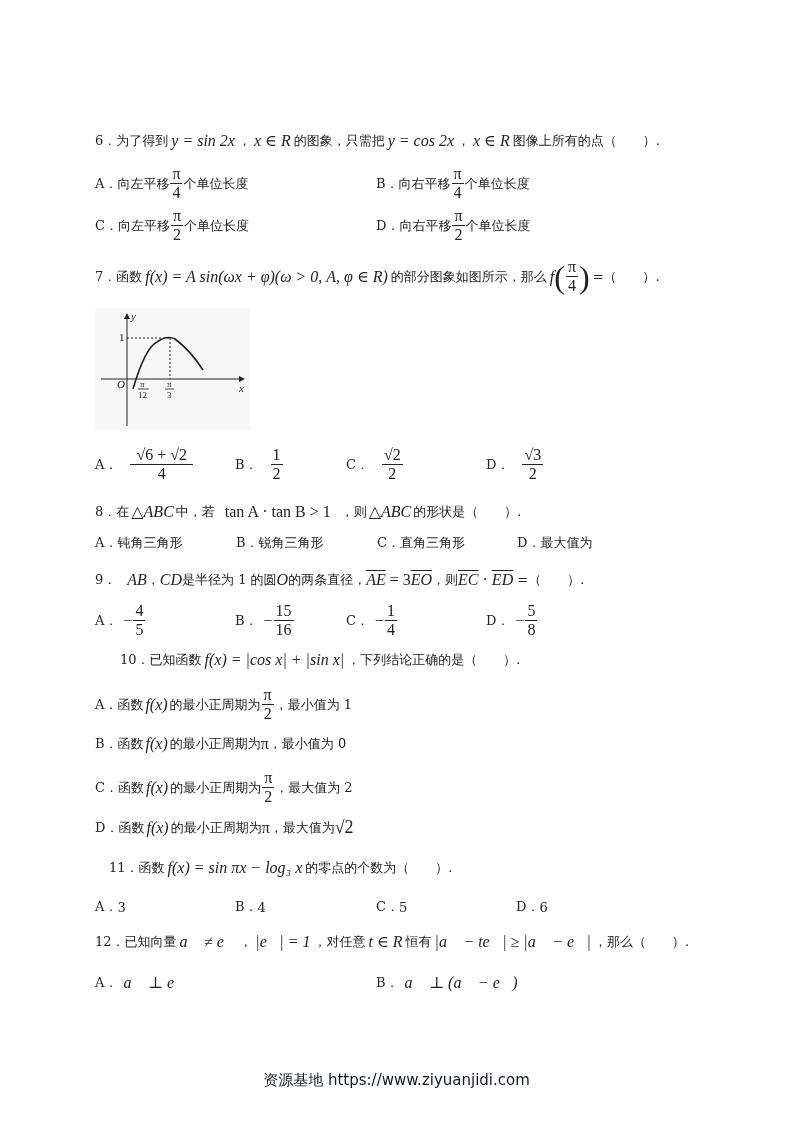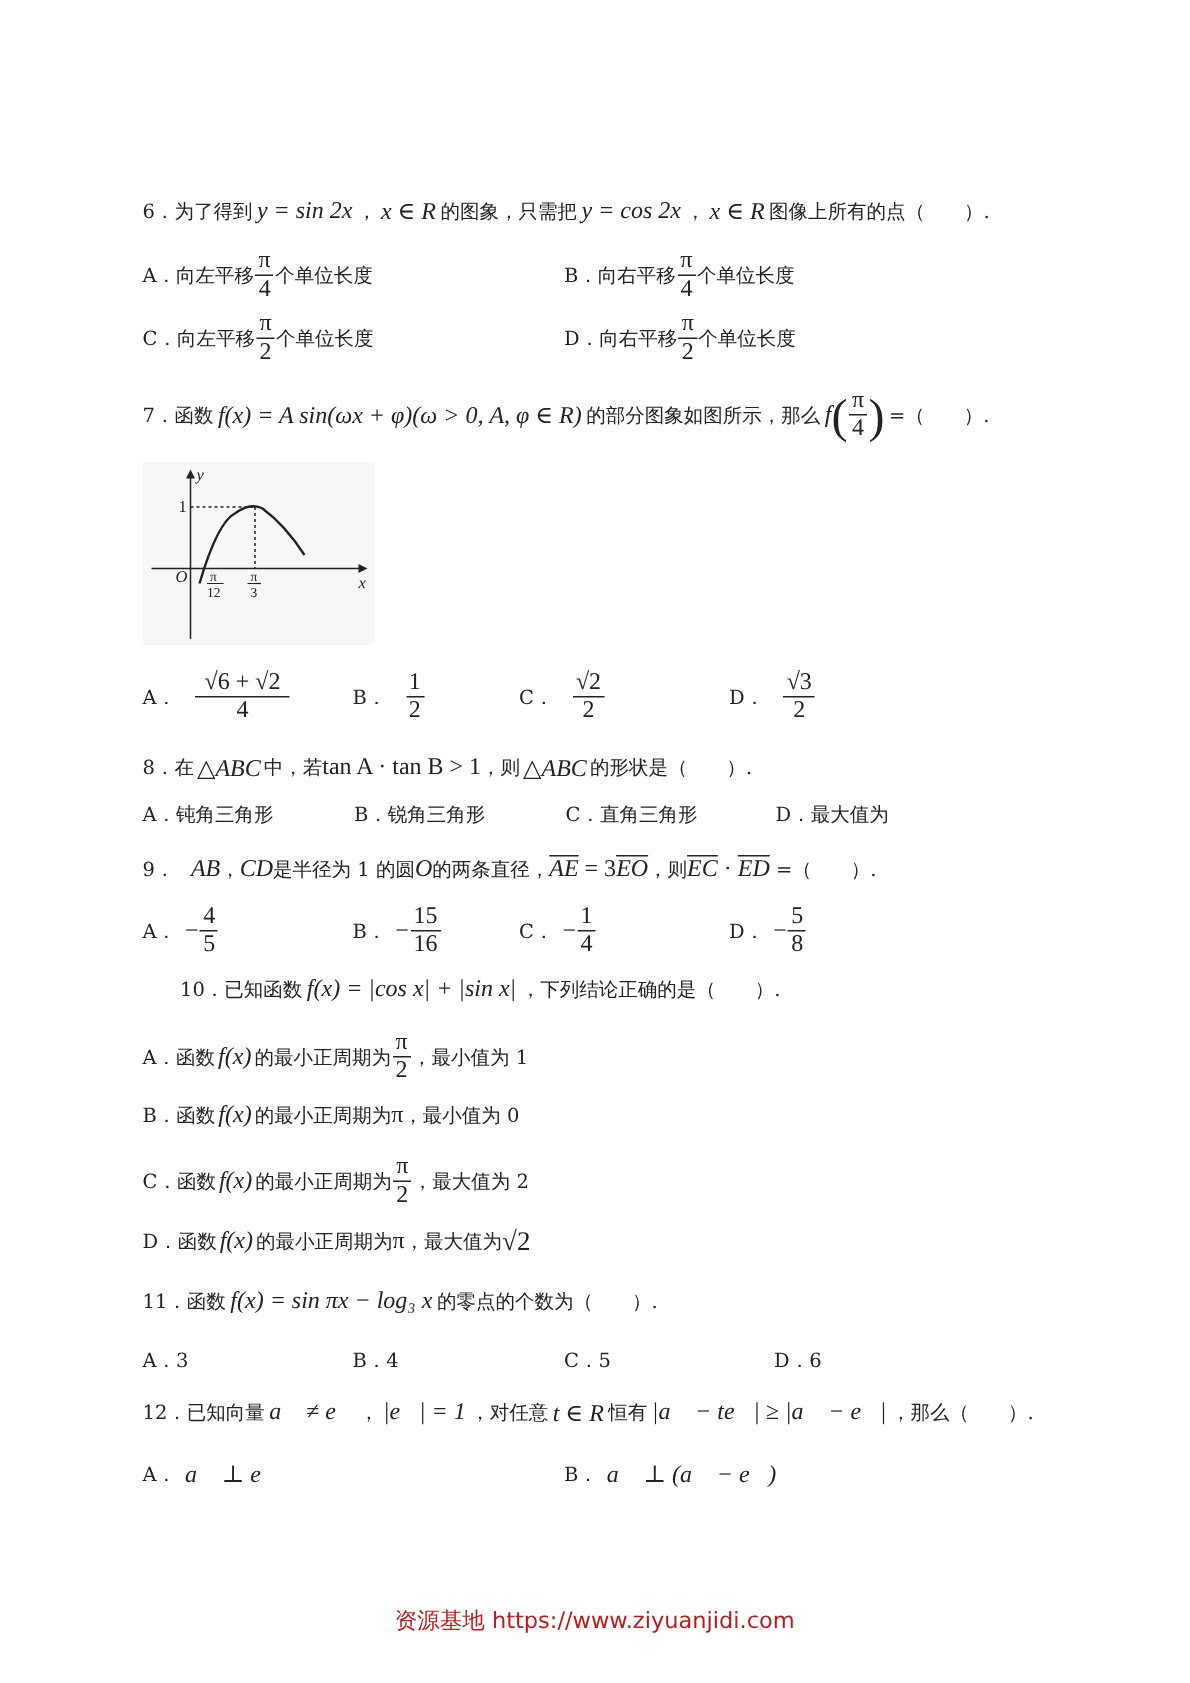--- a/index.html
+++ b/index.html
@@ -9,21 +9,21 @@
   .m{font-family:"Liberation Serif","DejaVu Serif",serif;font-size:16px;text-align:right;}
   .i{font-style:italic;}
   .frac{display:inline-flex;flex-direction:column;align-items:center;vertical-align:middle;
         font-family:"Liberation Serif",serif;font-size:16px;line-height:18px;margin:0 1px;}
   .frac .num{border-bottom:1px solid #222;padding:0 2px;}
   .opt{position:absolute;font-size:13px;white-space:nowrap;display:flex;align-items:center;}
   .ovl{text-decoration:overline;}
   .bigp{font-size:32px;font-family:"Liberation Serif",serif;line-height:30px;}
   .graph{position:absolute;left:95px;top:308px;width:155px;height:122px;}
   .footer{position:absolute;left:0;right:0;top:1071px;text-align:center;font-family:"DejaVu Sans","Liberation Sans",sans-serif;
-          font-size:15px;color:#b91c1c;}
+          font-size:15px;color:#0f172a;}
 </style>
 </head>
 <body>
 
 <div class="ln" style="top:131px;">
   <span>6．</span>
   <span>为了得到</span>
   <span class="m i" style="margin:0 3px;">y = sin 2x</span>
   <span>，</span>
   <span class="m i" style="margin:0 3px;">x ∈ R</span>
@@ -139,21 +139,21 @@
       <span class="num">√3</span>
       <span>2</span>
     </span>
 </div>
 
 <div class="ln" style="top:502px;">
   <span>8．</span>
   <span>在</span>
   <span class="m i" style="margin:0 2px;">△ABC</span>
   <span>中，若</span>
-  <span class="m" style="margin:0 0;font-family:Liberation Serif, serif;">tan A · tan B &gt; 1</span>
+  <span class="m" style="margin:0 10px;font-family:Liberation Serif, serif;">tan A · tan B &gt; 1</span>
   <span>，则</span>
   <span class="m i" style="margin:0 2px;">△ABC</span>
   <span>的形状是（　　）.</span>
 </div>
 <div class="opt" style="left:95px;top:534px;">
   <span>A．</span>
     <span>钝角三角形</span>
 </div>
 <div class="opt" style="left:236px;top:534px;">
   <span>B．</span>
@@ -258,21 +258,21 @@
 <div class="opt" style="left:95px;top:817px;">
   <span>D．</span>
   <span>函数</span>
   <span class="m i" style="margin:0 2px;">f(x)</span>
   <span>的最小正周期为</span>
   <span class="m">π</span>
   <span>，最大值为</span>
   <span class="m" style="font-size:18px;">√2</span>
 </div>
 
-<div class="ln" style="top:859px;">
+<div class="ln" style="top:859px;margin-left:14px;">
   <span>11．</span>
   <span>函数</span>
   <span class="m i" style="margin:0 3px;">f(x) = sin πx − log₃ x</span>
   <span>的零点的个数为（　　）.</span>
 </div>
 <div class="opt" style="left:95px;top:898px;">
   <span>A．</span>
     <span>3</span>
 </div>
 <div class="opt" style="left:235px;top:898px;">

